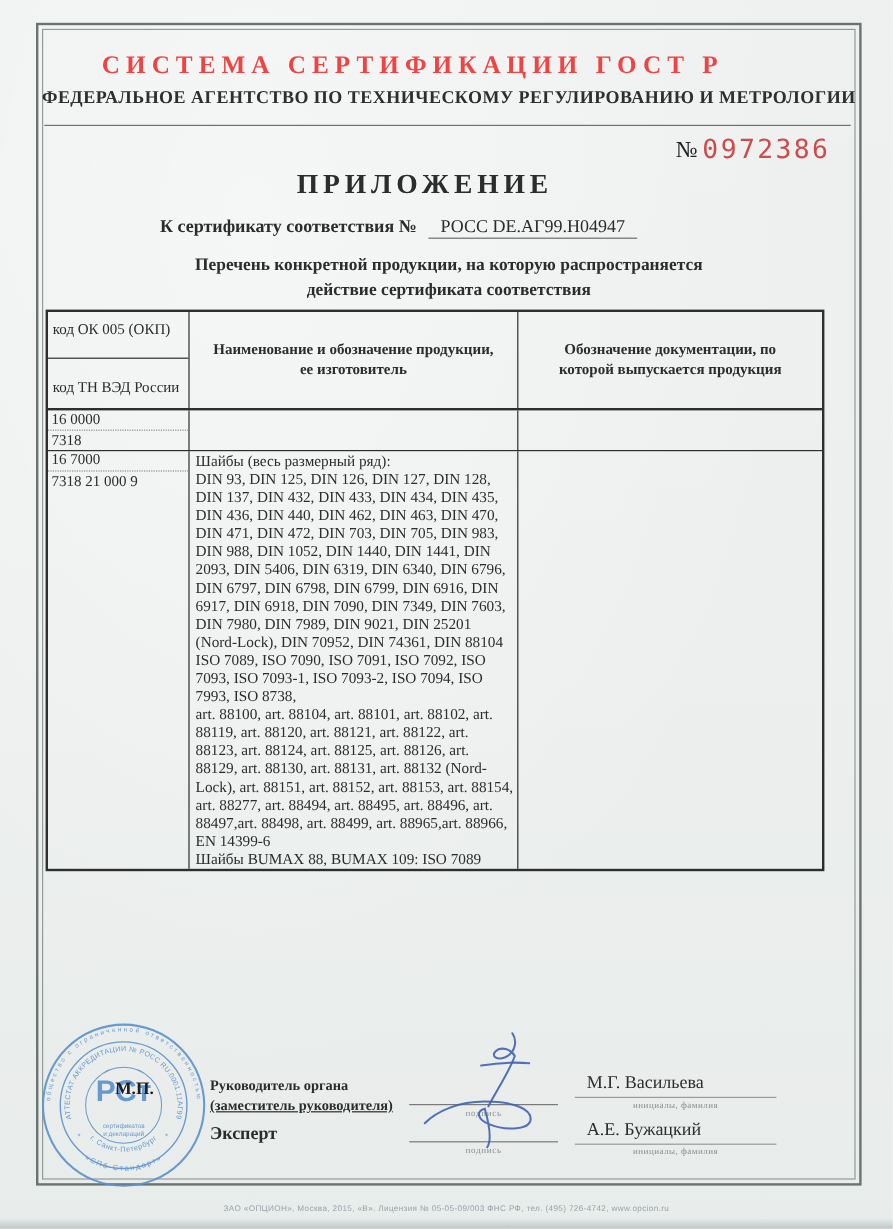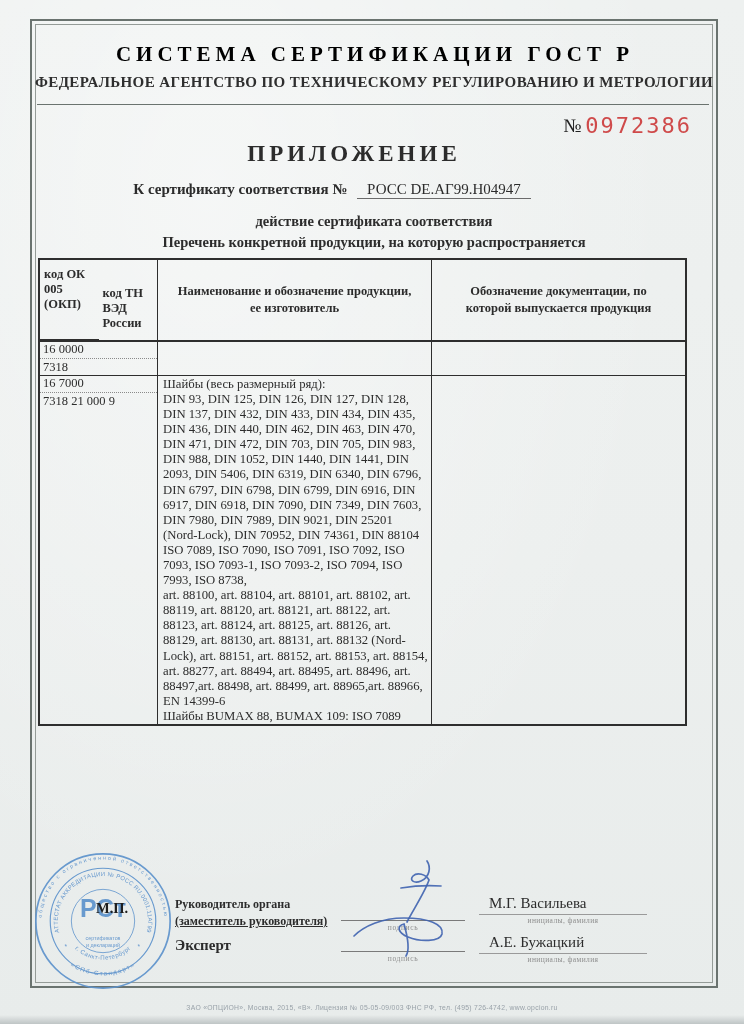--- a/index.html
+++ b/index.html
@@ -11,21 +11,21 @@
     font-family:"Liberation Serif", serif; color:#2c2c2c;
   }
   .abs { position:absolute; }
 
   
   .border-outer { left:30px; top:19px; width:684px; height:965px; border:2px solid #6a736f; }
   .border-inner { position:absolute; left:3px; top:3px; right:3px; bottom:3px; border:1px solid #949b97; }
   .header-rule { left:37px; top:104px; width:672px; height:1px; background:#6a736f; }
 
   .h1 { left:30px; width:628px; top:42px; text-align:center; font-weight:bold;
-        font-size:21px; letter-spacing:5px; color:#000000;padding-left:31px; }
+        font-size:21px; letter-spacing:5px; color:#ef4444; }
   .h2 { left:30px; width:688px; top:74px; text-align:center; font-weight:bold;
         font-size:15px; letter-spacing:0.4px; color:#2e2e2e; }
 
   .doc-number { top:113px; right:52px; white-space:nowrap; }
   .doc-number .prefix { font-size:19px; color:#222; }
   .doc-number .digits { font-family:"DejaVu Sans Mono", monospace; font-size:22px;
         letter-spacing:2px; color:#cf4a4a; vertical-align:-1px;margin-top:36px; }
 
   .title { left:30px; width:648px; top:141px; text-align:center; font-weight:bold;
         font-size:23px; letter-spacing:4px; }
@@ -37,21 +37,21 @@
   .subtitle { left:30px; width:688px; top:211px; text-align:center; font-weight:bold;
         font-size:14.5px; line-height:21px; }
 
   
   .table { left:38px; top:258px; width:645px; height:464px; border:2px solid #2e2e2e;
         display:flex; flex-direction:column; font-size:12.5px; }
   .t-header { display:flex; height:86px; border-bottom:2px solid #2e2e2e; }
   .col1 { width:118px; border-right:1px solid #2e2e2e; box-sizing:border-box; }
   .col2 { width:274px; border-right:1px solid #2e2e2e; box-sizing:border-box; }
   .col3 { flex:1; }
-  .t-header .col1 { display:flex; flex-direction:row; font-weight:bold; }
+  .t-header .col1 { display:flex; flex-direction:column; font-weight:normal; }
   .hc1-top { flex:1; border-bottom:1px solid #2e2e2e; padding:7px 4px 0 4px; }
   .hc1-bot { flex:1; display:flex; align-items:flex-end; padding:0 4px 9px 4px; }
   .t-header .col2, .t-header .col3 { display:flex; align-items:center; justify-content:center;
         text-align:center; font-weight:bold; padding:0 14px; line-height:17px; }
   .t-row1 { display:flex; height:33px; border-bottom:1px solid #2e2e2e; }
   .t-row2 { display:flex; flex:1; }
   .code-top { border-bottom:1px dotted #8a8a8a; padding:0 3px 1px 3px; }
   .code-bot { padding:1px 3px 0 3px; }
   .product-cell { padding:1px 3px 0 5px; font-size:12.7px; line-height:15.1px;
         white-space:pre-line; overflow:hidden; }
@@ -102,22 +102,22 @@
   <span class="prefix">№</span>
   <span class="digits">0972386</span>
 </div>
 
 <div class="abs title">ПРИЛОЖЕНИЕ</div>
 <div class="abs cert-line">
   <span class="lbl">К сертификату соответствия №</span>
   <span class="val">РОСС DE.АГ99.Н04947</span>
 </div>
 <div class="abs subtitle">
+  <div>Перечень конкретной продукции,  на которую распространяется</div>
   <div>действие сертификата соответствия</div>
-  <div>Перечень конкретной продукции,  на которую распространяется</div>
 </div>
 
 <div class="abs table">
   <div class="t-header">
     <div class="col1">
       <div class="hc1-top">код ОК 005 (ОКП)</div>
       <div class="hc1-bot">код ТН ВЭД России</div>
     </div>
     <div class="col2">Наименование и обозначение продукции, ее изготовитель</div>
     <div class="col3">Обозначение документации, по которой выпускается продукция</div>

